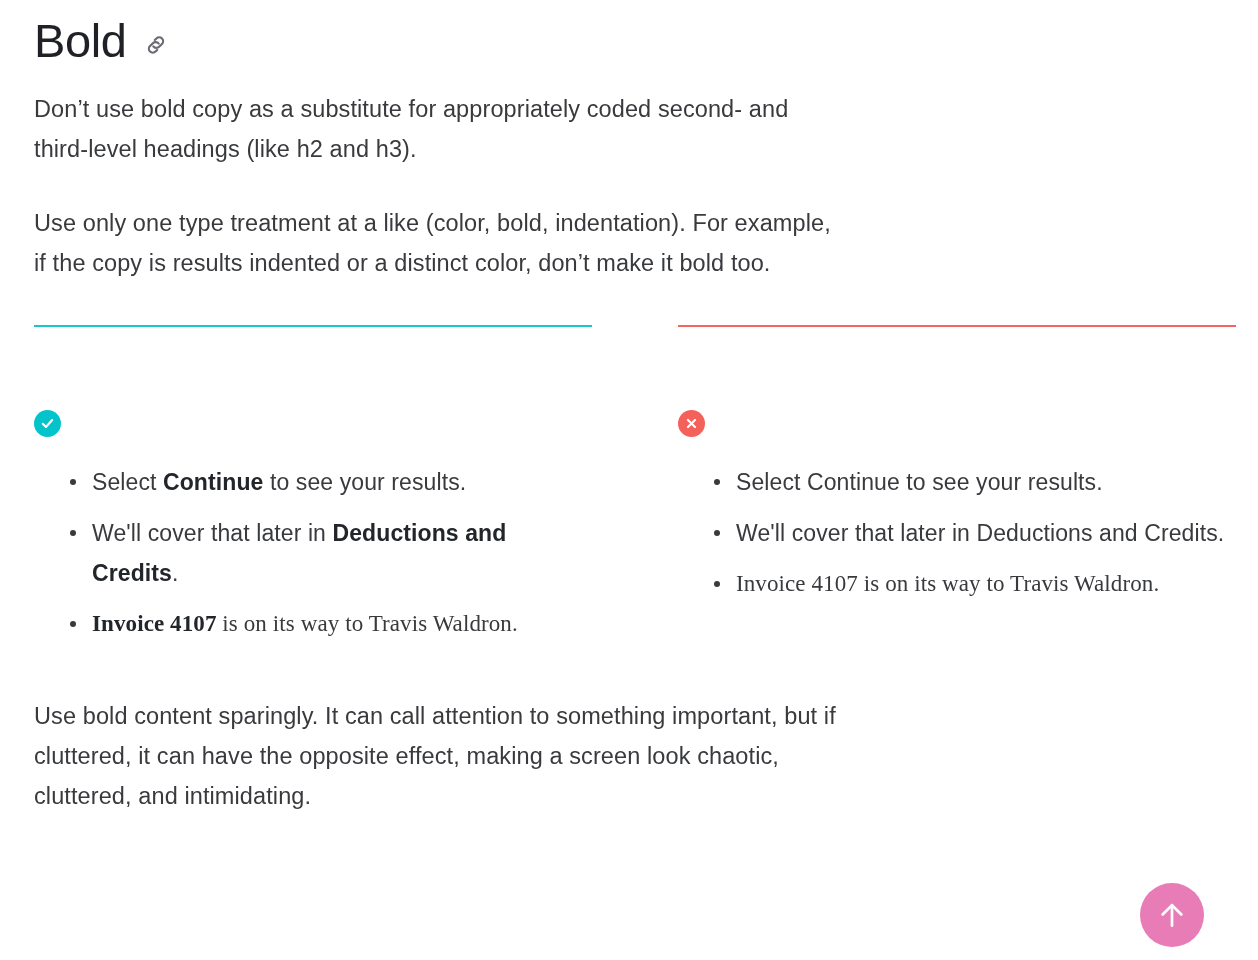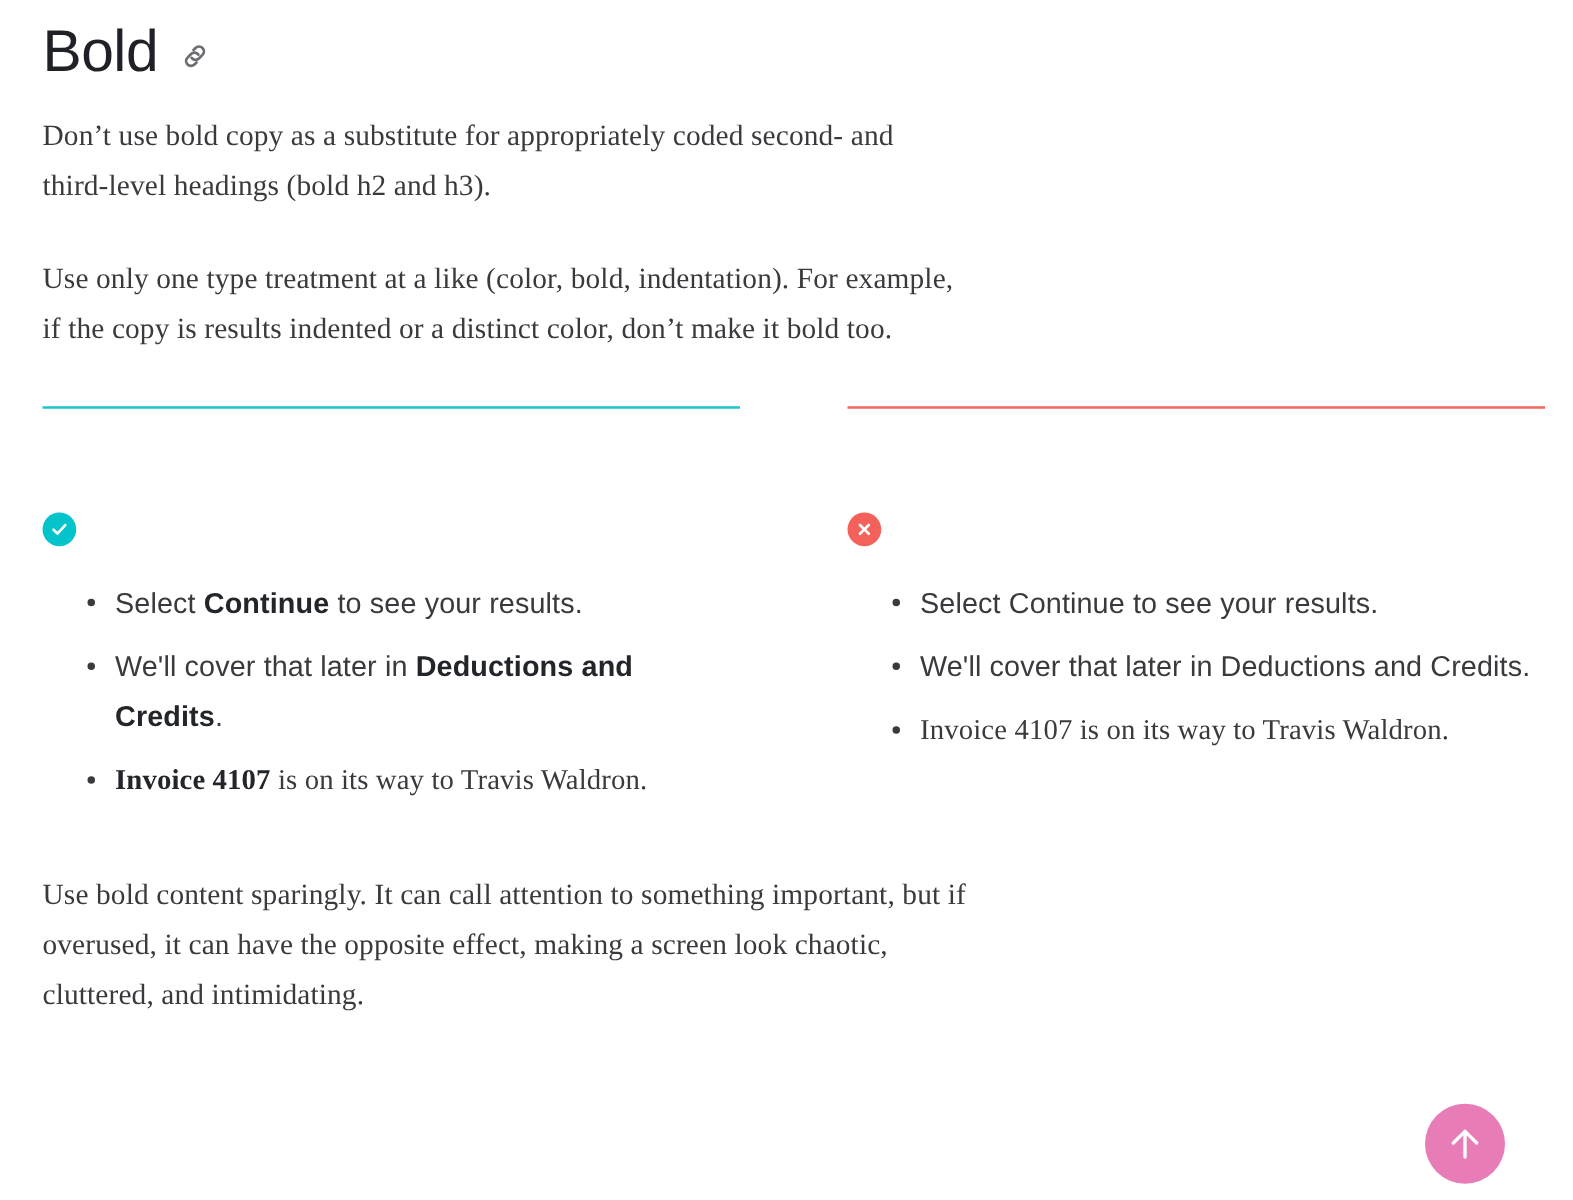--- a/index.html
+++ b/index.html
@@ -60,21 +60,21 @@
   }
   .body-par {
     font-size: 23.5px;
     line-height: 40px;
     font-weight: 400;
     color: #393a3d;
     margin: 0;
     letter-spacing: 0.1px;
   }
   .body-par + .body-par { margin-top: 34px; }
-  .body-par .ln { display: block; font-family: Liberation Serif, serif; }
+  .body-par .ln { display: block; }
 
   
   .compare {
     display: flex;
     margin-top: 42px;
     padding-left: 12px;
   }
   .col { width: 562px; }
   .col.do   { margin-right: 86px; }
 
@@ -162,21 +162,21 @@
       <svg width="26" height="26" viewBox="0 0 24 24" fill="none" stroke="#6b6c72" stroke-width="2" stroke-linecap="round" stroke-linejoin="round">
         <path d="M9.5 13.2a3.6 3.6 0 0 0 5.4.4l2.6-2.6a3.6 3.6 0 0 0-5.1-5.1l-1.5 1.5"></path>
         <path d="M14.5 10.8a3.6 3.6 0 0 0-5.4-.4l-2.6 2.6a3.6 3.6 0 0 0 5.1 5.1l1.5-1.5"></path>
       </svg>
     </a>
   </div>
 
   <div class="intro">
     <p class="body-par">
       <span class="ln">Don’t use bold copy as a substitute for appropriately coded second- and</span>
-      <span class="ln">third-level headings (bold h2 and h3).</span>
+      <span class="ln">third-level headings (like h2 and h3).</span>
     </p>
     <p class="body-par">
       <span class="ln">Use only one type treatment at a like (color, bold, indentation). For example,</span>
       <span class="ln">if the copy is results indented or a distinct color, don’t make it bold too.</span>
     </p>
   </div>
 
   <div class="compare">
 
     <div class="col do">
@@ -206,21 +206,21 @@
         <li><span>We'll cover that later in Deductions and Credits.</span></li>
         <li><span>Invoice 4107 is on its way to Travis Waldron.</span></li>
       </ul>
     </div>
 
   </div>
 
   <div class="closing">
     <p class="body-par">
       <span class="ln">Use bold content sparingly. It can call attention to something important, but if</span>
-      <span class="ln">overused, it can have the opposite effect, making a screen look chaotic,</span>
+      <span class="ln">cluttered, it can have the opposite effect, making a screen look chaotic,</span>
       <span class="ln">cluttered, and intimidating.</span>
     </p>
   </div>
 
 </div>
 
 <button class="back-to-top" title="Back to top">
   <svg width="34" height="34" viewBox="0 0 24 24" fill="none" stroke="#ffffff" stroke-width="1.9" stroke-linecap="round" stroke-linejoin="round">
     <line x1="12" y1="19.5" x2="12" y2="5"></line>
     <polyline points="5.4,11.6 12,5 18.6,11.6"></polyline>

